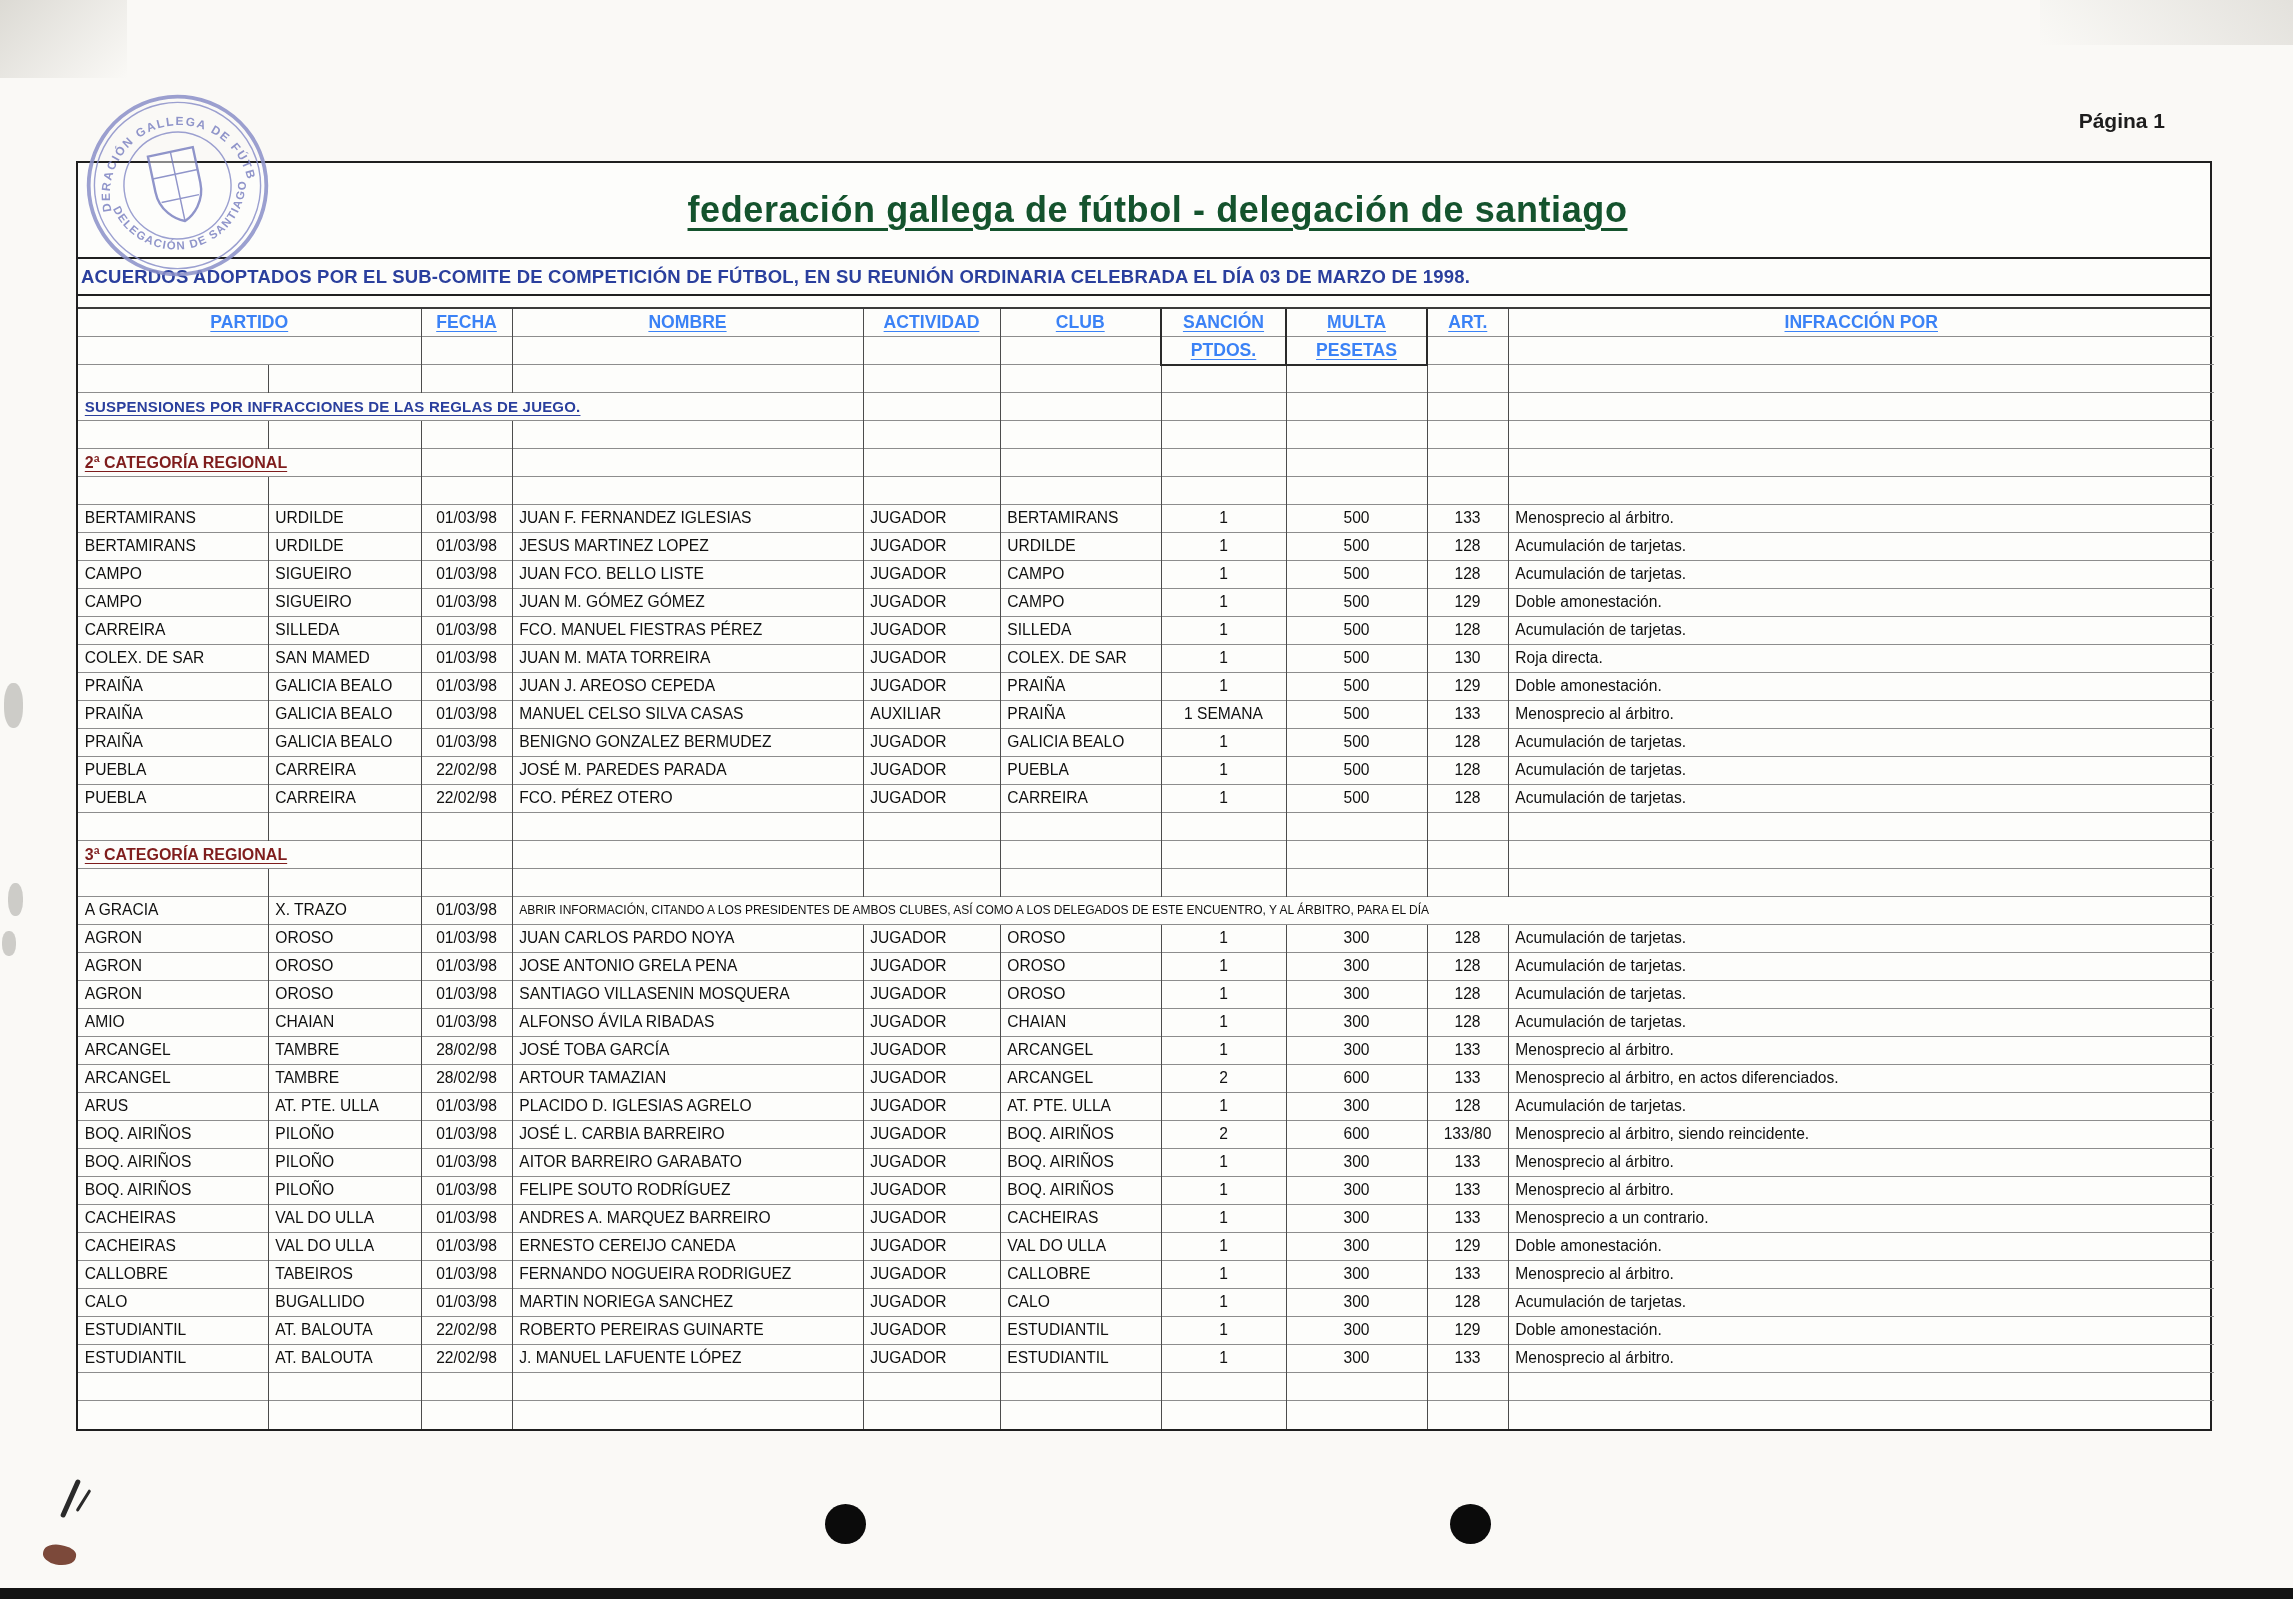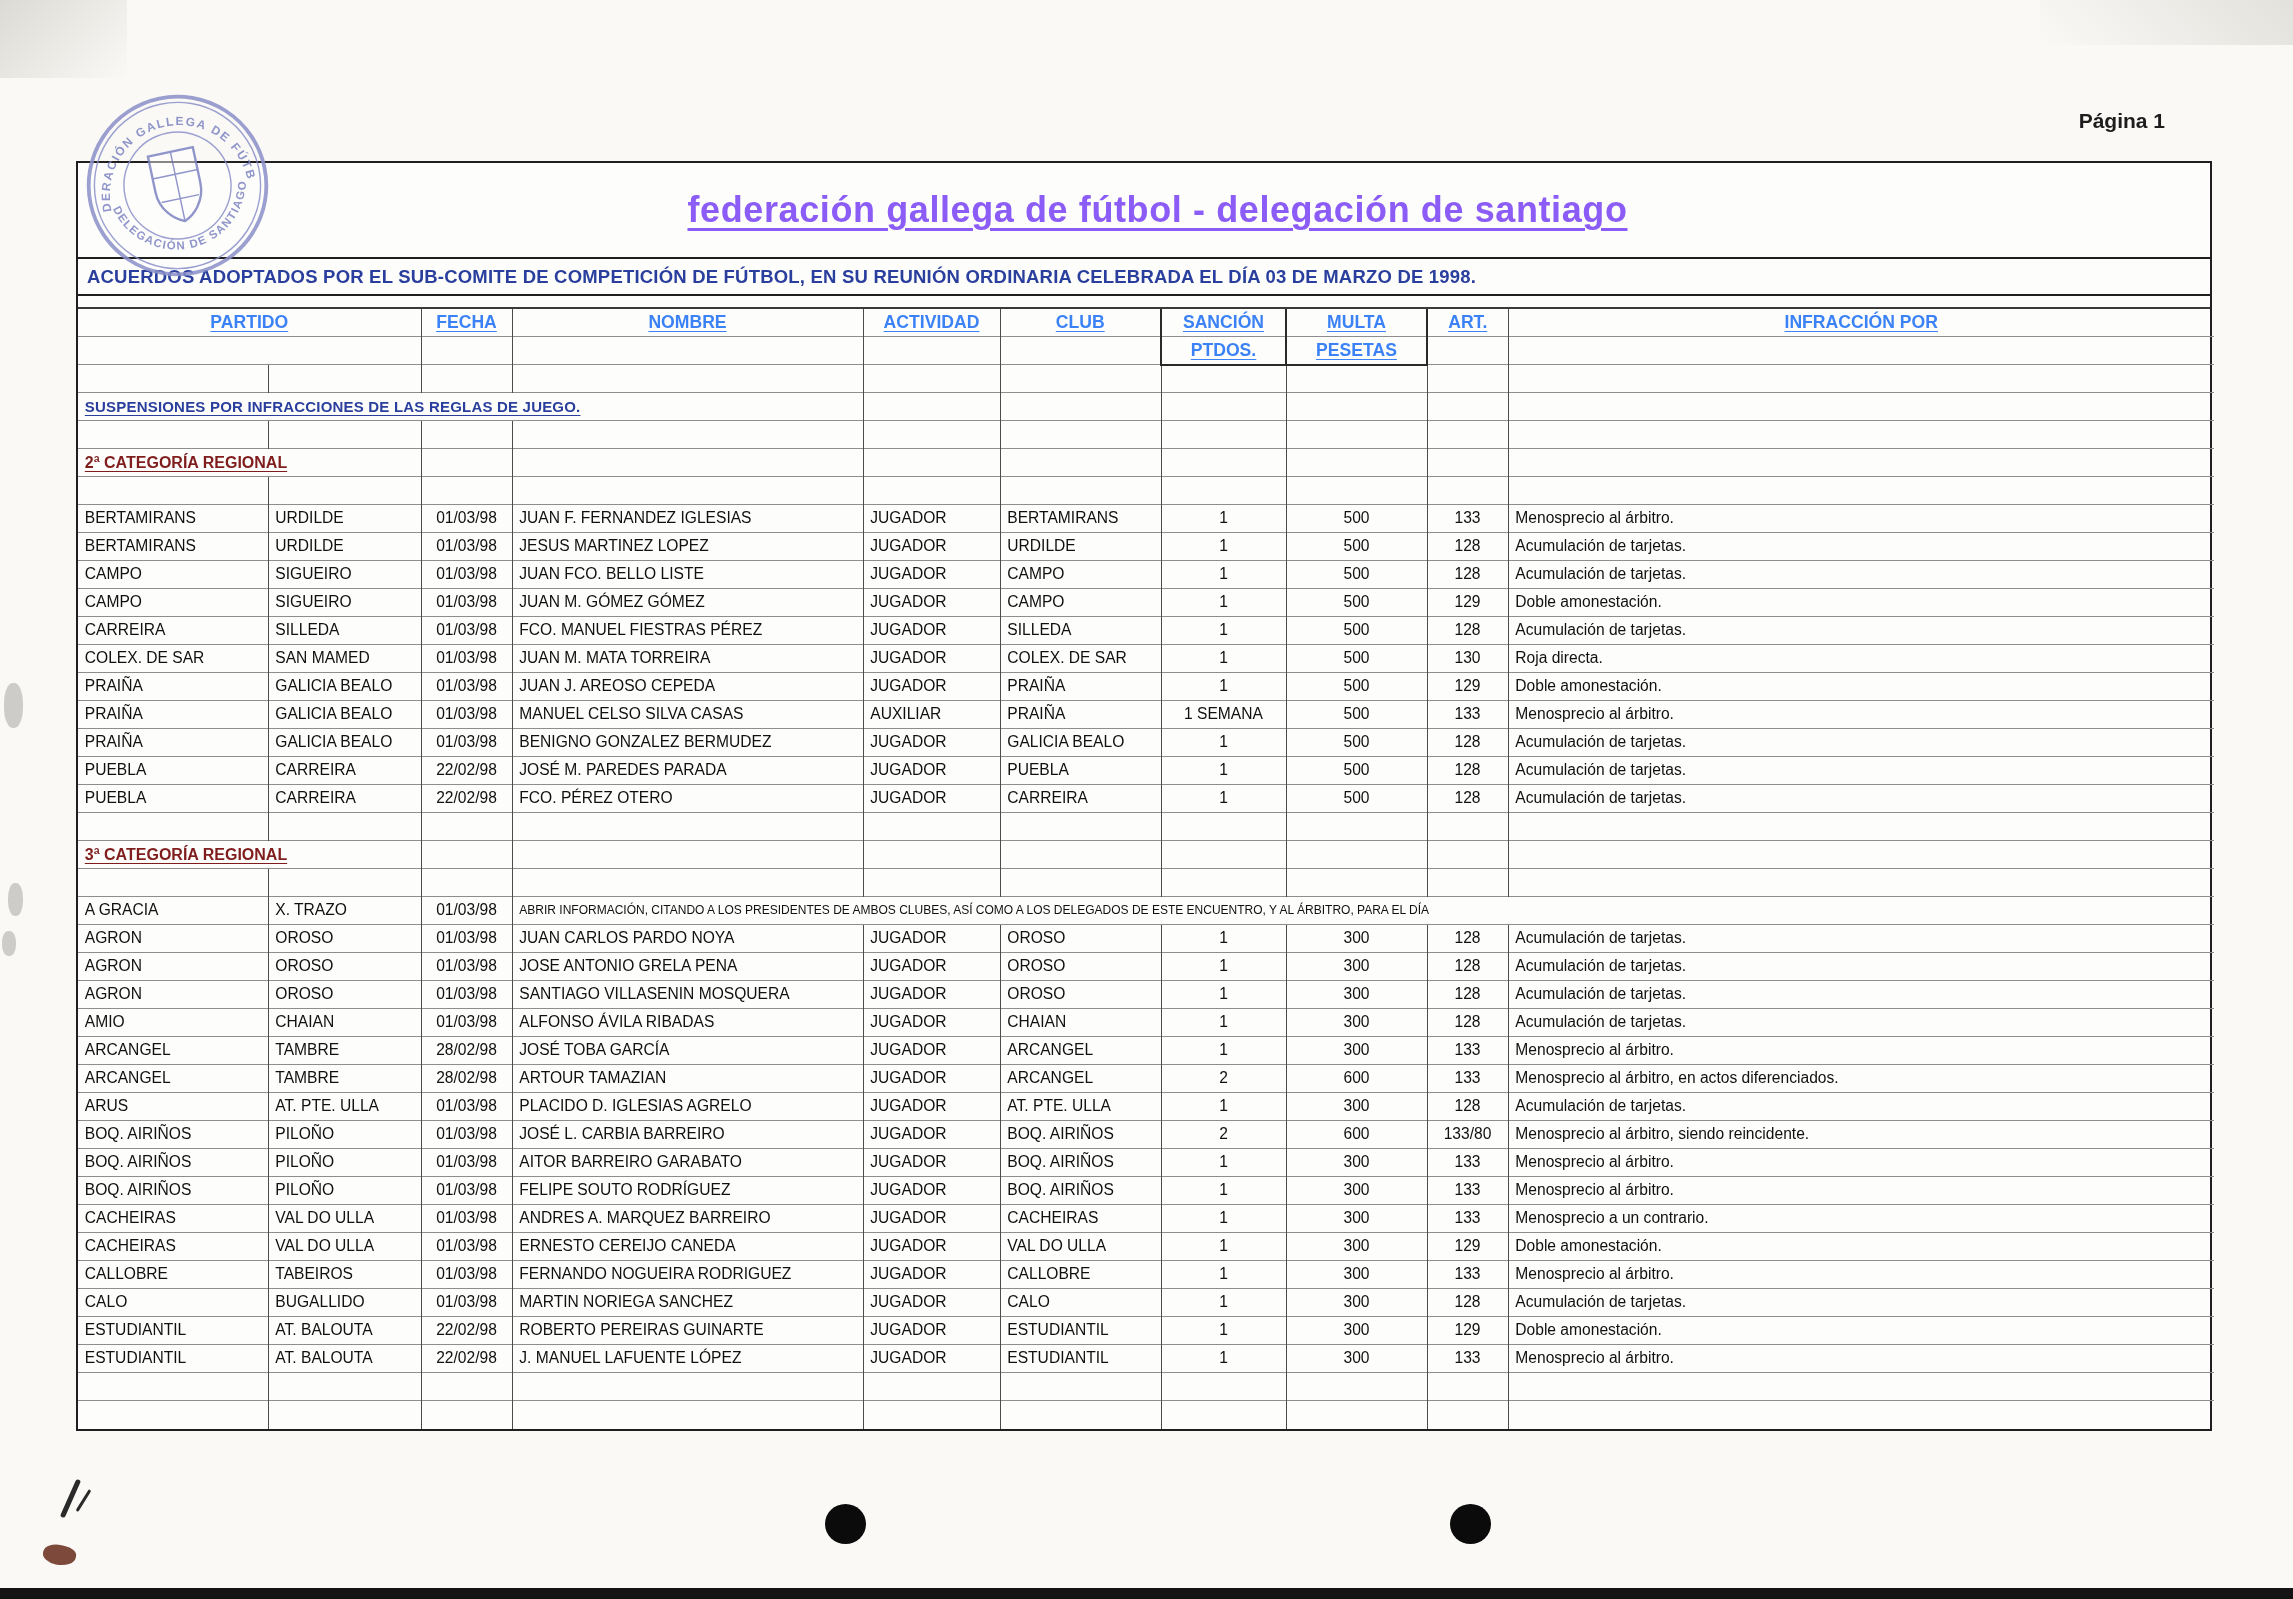--- a/index.html
+++ b/index.html
@@ -11,26 +11,26 @@
   }
   .corner-shade{position:absolute;pointer-events:none;}
   .corner-tl{left:0;top:0;width:127px;height:78px;background:linear-gradient(135deg,#dcdad4,rgba(255,255,255,0));}
   .corner-tr{right:0;top:0;width:254px;height:45px;background:linear-gradient(225deg,#e3e1dc,rgba(255,255,255,0));}
 
   .page-number{position:absolute;top:109px;right:129px;font-size:21px;font-weight:bold;color:#1d1d1d;}
 
   .doc{position:absolute;left:76px;top:161px;width:2136px;background:#fdfdfb;border:2.9px solid #1f1f1f;}
   .doc-header{height:96px;border-bottom:2.9px solid #1f1f1f;display:flex;align-items:center;justify-content:center;}
   .doc-title{
-    font-size:36px;font-weight:bold;color:#8b5cf6;letter-spacing:0.6px;
+    font-size:36px;font-weight:bold;color:#14532d;letter-spacing:0.6px;
     text-decoration:underline;text-decoration-thickness:2.9px;text-underline-offset:5.9px;margin-left:27px;
   }
   .doc-subtitle{
     height:37px;border-bottom:2px solid #1f1f1f;display:flex;align-items:center;
-    padding-left:9px;font-size:18.5px;font-weight:bold;color:#2a3f9d;letter-spacing:0.2px;white-space:nowrap;
+    padding-left:3px;font-size:18.5px;font-weight:bold;color:#2a3f9d;letter-spacing:0.2px;white-space:nowrap;
   }
   .doc-gap{height:12.7px;border-bottom:2px solid #3a3a3a;}
 
   table.tbl{width:100%;border-collapse:collapse;table-layout:fixed;}
   .tbl th,.tbl td{
     border-left:1px solid #4c4c4c;border-top:1px solid #8d8d8d;
     padding:2px 6.8px;height:28px;font-size:15.6px;line-height:1.2;
     overflow:hidden;white-space:nowrap;vertical-align:middle;color:#101010;
   }
   .tbl th:first-child,.tbl td:first-child{border-left:none;}

